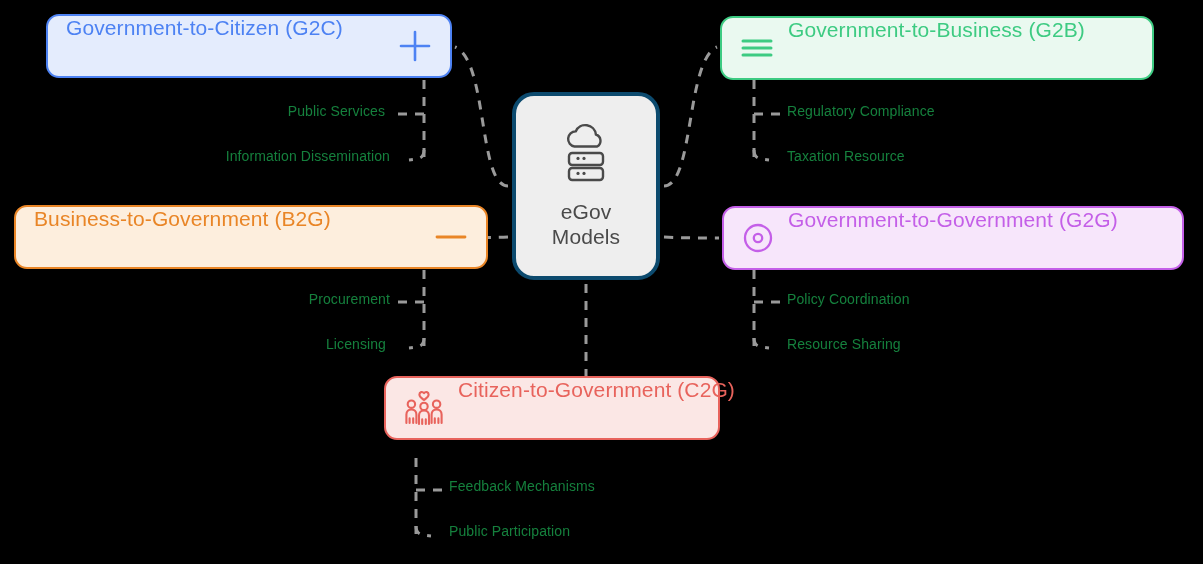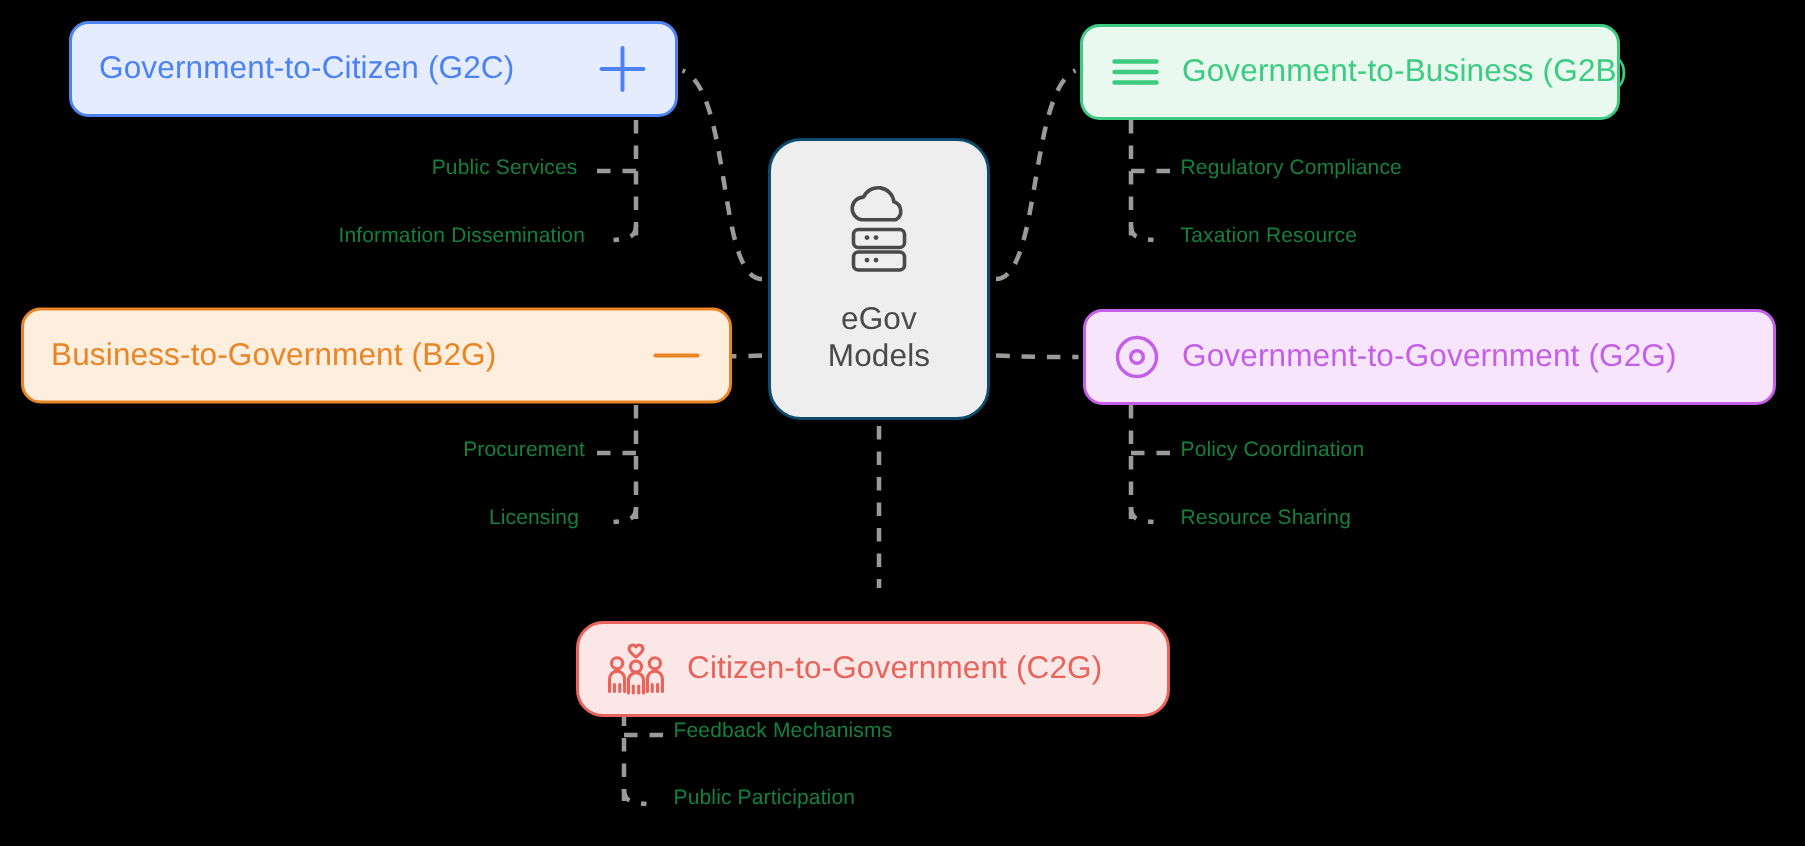--- a/index.html
+++ b/index.html
@@ -30,21 +30,21 @@
 
   
   .center-node {
     position: absolute;
     left: 512px;
     top: 92px;
     width: 148px;
     height: 188px;
     box-sizing: border-box;
     background: #eeeeee;
-    border: 2px solid #0c4a6e;
+    border: 4px solid #0c4a6e;
     border-radius: 22px;
     display: flex;
     flex-direction: column;
     align-items: center;
     justify-content: center;
     gap: 12px;
   }
   .center-icon {
     display: block;
   }
@@ -57,55 +57,54 @@
   }
 
   
   .node {
     position: absolute;
     box-sizing: border-box;
     border-width: 2px;
     border-style: solid;
     border-radius: 13px;
     display: flex;
-    align-items: center;
     height: 64px;
     padding: 0 18px;
     gap: 14px;
     white-space: nowrap;
   }
   .node-label {
     font-size: 21px;
     letter-spacing: 0.1px;
   }
   .node-icon {
     display: flex;
     align-items: center;
     justify-content: center;
     flex: 0 0 auto;
   }
 
   #node-g2c { left: 46px;  top: 14px;  width: 406px; justify-content: space-between;
               background: #e4ecfd; border-color: #4d82f3; }
   #node-g2c .node-label { color: #4d82f3; }
 
-  #node-g2b { left: 720px; top: 16px;  width: 360px;
+  #node-g2b { left: 720px; top: 16px;  width: 434px;
               background: #eaf9f0; border-color: #3dcb82; }
   #node-g2b .node-label { color: #3dcb82; }
 
   #node-b2g { left: 14px;  top: 205px; width: 474px; justify-content: space-between;
               background: #fdeedd; border-color: #e98526; }
   #node-b2g .node-label { color: #e98526; }
 
   #node-g2g { left: 722px; top: 206px; width: 462px;
               background: #f7e6fb; border-color: #c45fe8; }
   #node-g2g .node-label { color: #c45fe8; }
 
-  #node-c2g { left: 384px; top: 414px; width: 396px;
-              background: #fbe7e5; border-color: #e8635c; border-radius: 18px; }
+  #node-c2g { left: 384px; top: 376px; width: 336px;
+              background: #fbe7e5; border-color: #e8635c; }
   #node-c2g .node-label { color: #e8635c; }
 
   
   .sub {
     position: absolute;
     color: #15803d;
     font-size: 14px;
     letter-spacing: 0.1px;
     white-space: nowrap;
   }

